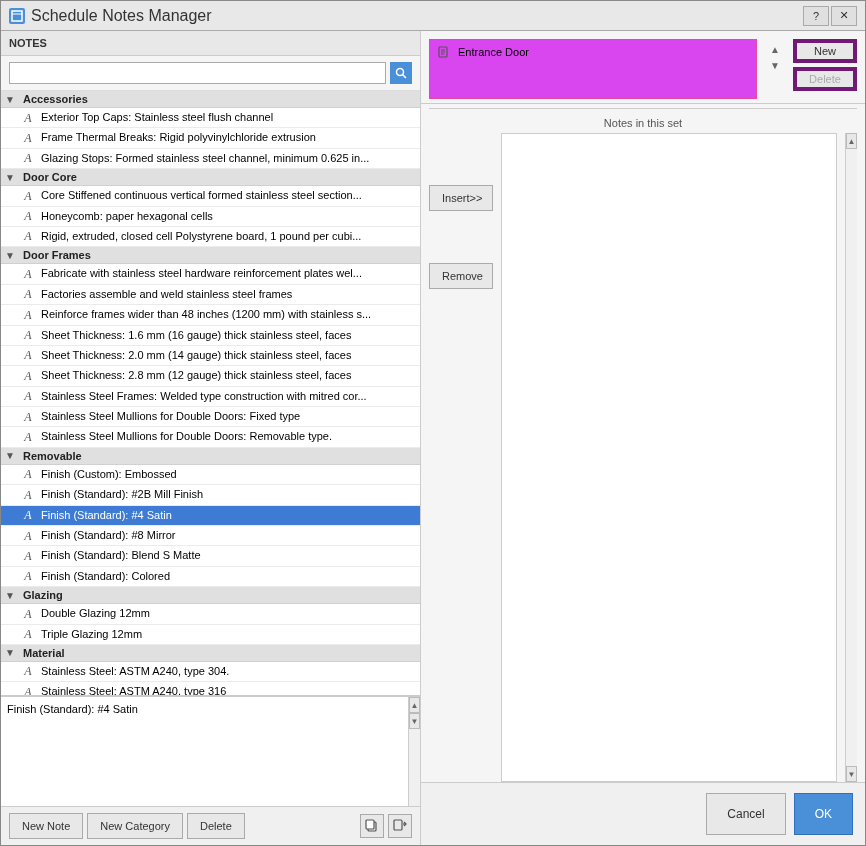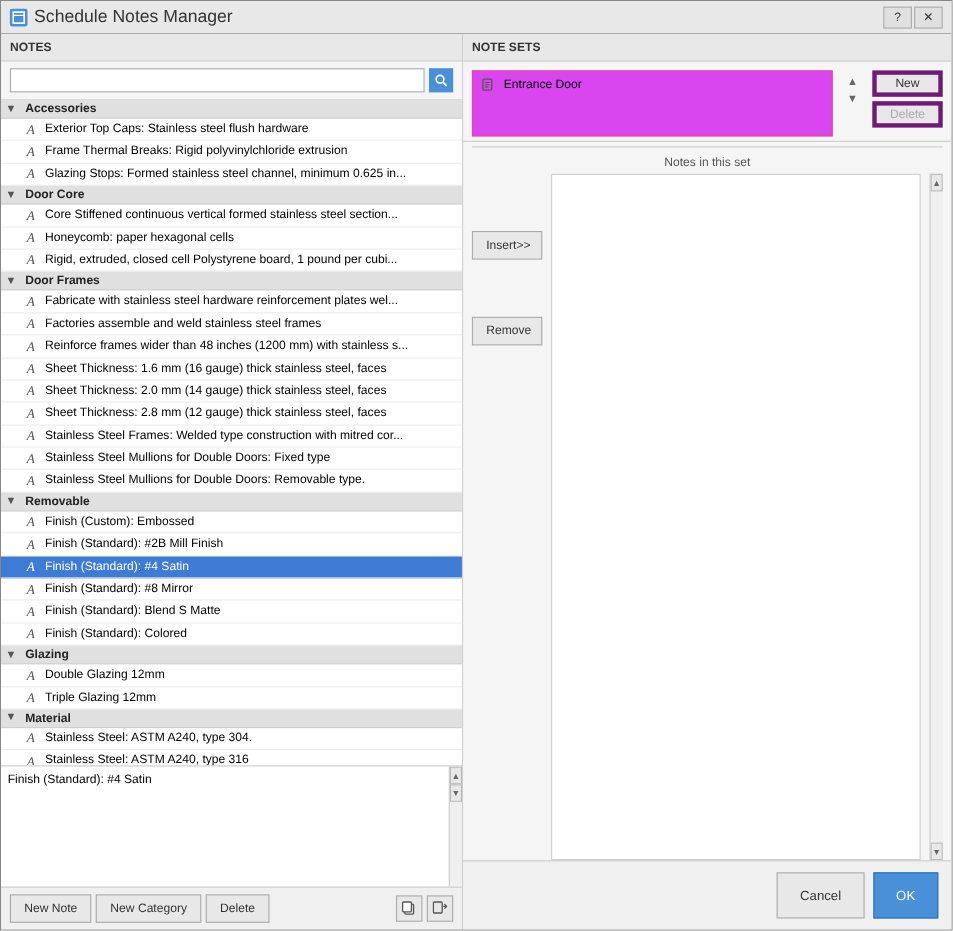--- a/index.html
+++ b/index.html
@@ -433,21 +433,21 @@
       <div class="notes-list" id="notes-list">
 
       <div class="category-row">
             <span class="category-arrow">▼</span>
             <span>Accessories</span>
           </div>
           <div class="note-row">
       <span class="note-icon">
               <i style="font-style:italic;font-family:serif;">A</i>
             </span>
-      <span class="note-text">Exterior Top Caps: Stainless steel flush hardware</span>
+      <span class="note-text">Exterior Top Caps: Stainless steel flush channel</span>
     </div>
           <div class="note-row">
       <span class="note-icon">
               <i style="font-style:italic;font-family:serif;">A</i>
             </span>
       <span class="note-text">Frame Thermal Breaks: Rigid polyvinylchloride extrusion</span>
     </div>
           <div class="note-row">
       <span class="note-icon">
               <i style="font-style:italic;font-family:serif;">A</i>
@@ -634,21 +634,20 @@
             <line x1="10" y1="5" x2="13" y2="5" stroke="#555" stroke-width="1.2"></line>
             <polyline points="11,3 13,5 11,7" stroke="#555" stroke-width="1.2" fill="none"></polyline>
           </svg>
         </button>
       </div>
     </div>
 
     <div class="right-panel">
       <div class="right-panel-inner">
 
-        <div class="note-sets-header">NOTE SETS</div>
         <div class="note-sets-content upper-note-sets">
           <div class="note-sets-list">
             <div class="note-set-item">
               <div class="note-set-icon">
                 <svg width="13" height="13" viewBox="0 0 13 13" fill="none">
                   <rect x="1" y="1" width="8" height="10" rx="1" stroke="#555" stroke-width="1.2"></rect>
                   <line x1="3" y1="4" x2="7" y2="4" stroke="#555" stroke-width="1"></line>
                   <line x1="3" y1="6" x2="7" y2="6" stroke="#555" stroke-width="1"></line>
                   <line x1="3" y1="8" x2="6" y2="8" stroke="#555" stroke-width="1"></line>
                 </svg>

